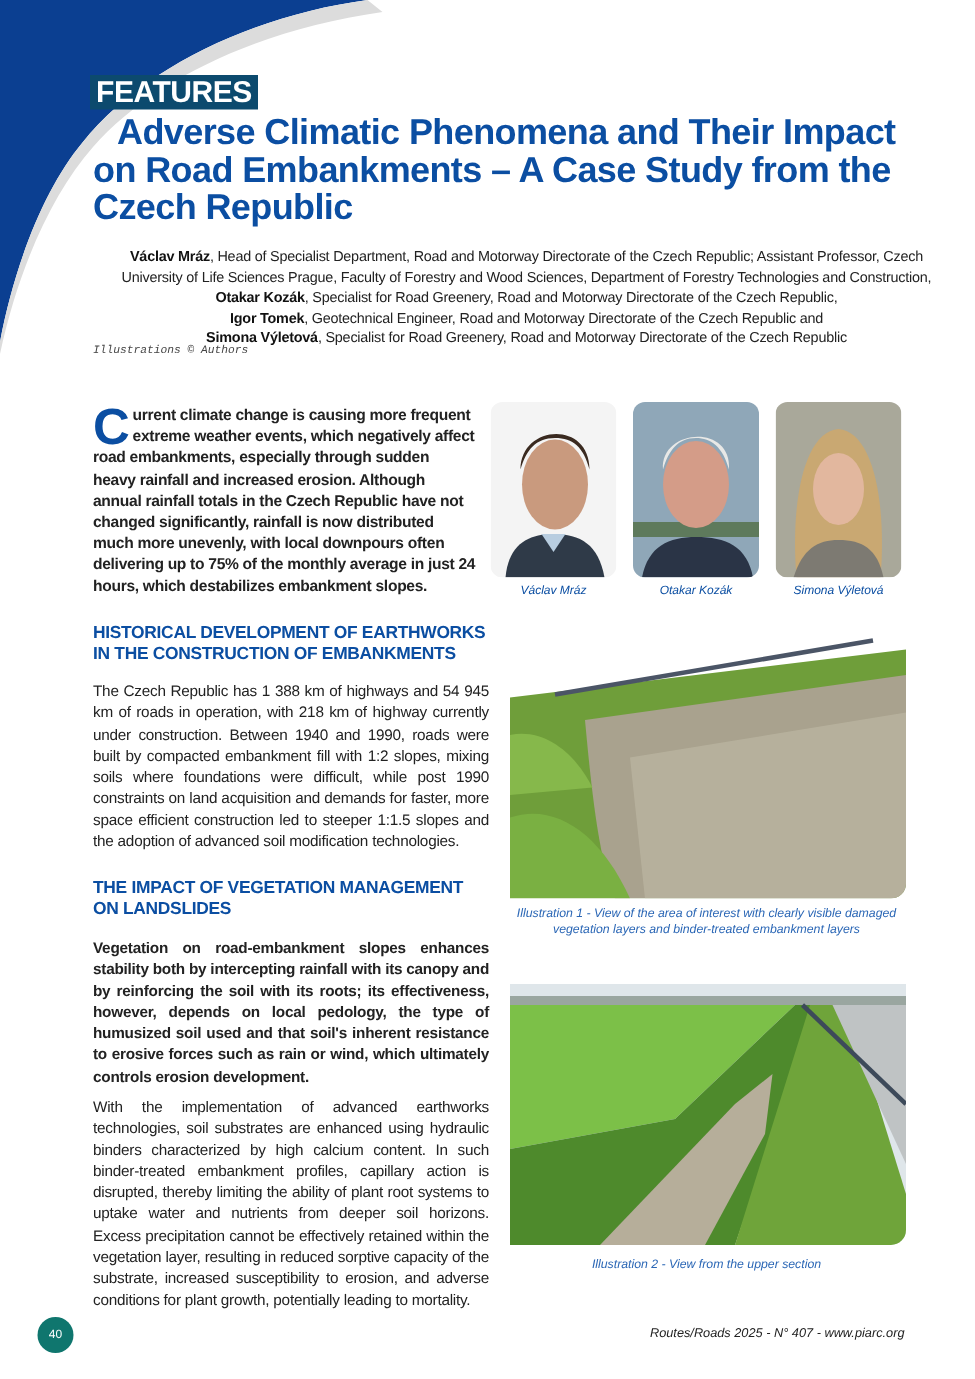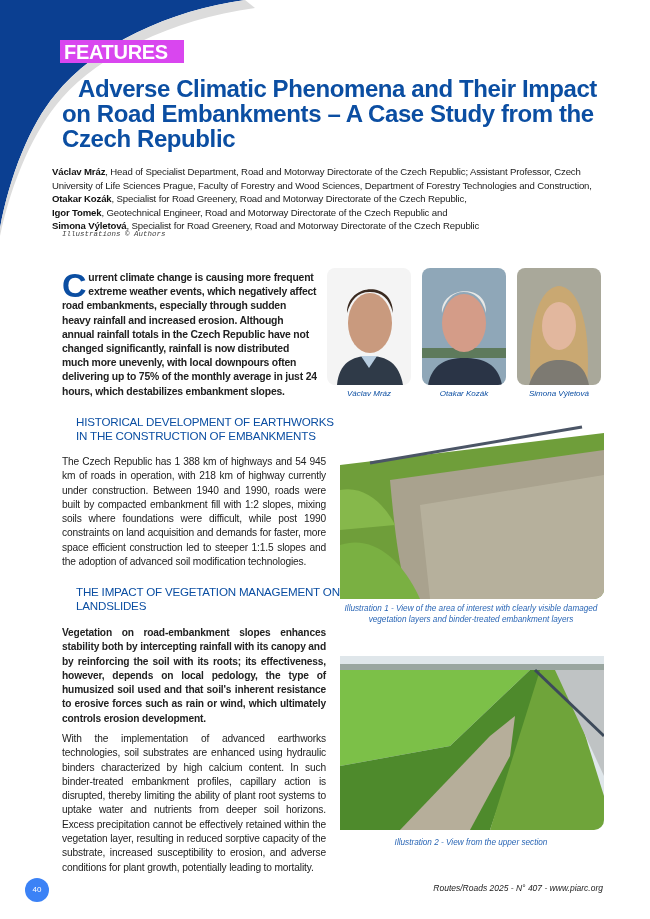--- a/index.html
+++ b/index.html
@@ -1,48 +1,48 @@
 <!DOCTYPE html>
 <html><head>
 <meta charset="utf-8">
 <style>
   html, body { margin: 0; padding: 0; background: #ffffff; }
   body { width: 650px; height: 919px; position: relative; overflow: hidden;
          font-family: "Liberation Sans", sans-serif; color: #1a1a1a; }
   .swoosh { position: absolute; left: 0; top: 0; width: 260px; height: 240px; }
-  .features-tag { position: absolute; left: 60px; top: 40px; background: #d946ef;
-         color: #fff; font-size: 20px; font-weight: bold; padding: 1px 16px 0 4px;
+  .features-tag { position: absolute; left: 60px; top: 50px; background: #0c4a6e;
+         color: #fff; font-size: 20px; font-weight: bold; padding: 1px 4px 0 4px;
          letter-spacing: -0.3px; line-height: 22px; }
   .title { position: absolute; left: 62px; top: 76px; width: 560px; margin: 0;
          color: #0b4ea2; font-size: 24px; font-weight: bold; line-height: 25px;
          letter-spacing: -0.4px; text-indent: 16px; }
-  .authors { position: absolute; left: 52px; top: 165px; width: 560px;
-         font-size: 9.6px; line-height: 13.6px; color: #222; letter-spacing: -0.15px; }
+  .authors { position: absolute; left: 71px; top: 165px; width: 560px;
+         font-size: 9.6px; line-height: 13.6px; color: #222; letter-spacing: -0.15px; text-align: center; }
   .authors b { font-weight: bold; color: #111; }
   .credit { position: absolute; left: 62px; top: 230px; font-size: 7.5px;
          font-style: italic; color: #444; font-family: Liberation Mono, monospace; }
   .lead { position: absolute; left: 62px; top: 271px; width: 255px; font-size: 10.4px;
          line-height: 14.2px; font-weight: bold; color: #222; letter-spacing: -0.2px; margin: 0; }
   .dropcap { float: left; font-size: 34px; line-height: 27px; color: #0b4ea2;
          font-weight: bold; margin: 1px 2px 0 0; }
   .photo { position: absolute; top: 268px; width: 84px; height: 117px; border-radius: 8px;
          overflow: hidden; }
   .photo svg { width: 100%; height: 100%; display: block; }
   .photo-cap { position: absolute; top: 389px; width: 90px; text-align: center;
          font-size: 8px; font-style: italic; color: #0b4ea2; }
-  h2.sec { position: absolute; left: 76px; margin: 0; width: 265px; color: #0b4ea2;
-         font-size: 11.6px; line-height: 13.5px; font-weight: normal; letter-spacing: -0.2px; }
+  h2.sec { position: absolute; left: 62px; margin: 0; width: 265px; color: #0b4ea2;
+         font-size: 11.6px; line-height: 13.5px; font-weight: bold; letter-spacing: -0.2px; }
   .body-text { position: absolute; left: 62px; width: 264px; margin: 0; font-size: 10.2px;
          line-height: 14.3px; text-align: justify; color: #222; letter-spacing: -0.15px; }
   .illus { position: absolute; border-radius: 0 0 10px 0; overflow: hidden; }
   .illus svg { width: 100%; height: 100%; display: block; }
   .illus-cap { position: absolute; left: 340px; width: 262px; text-align: center;
          font-size: 8.2px; line-height: 11px; font-style: italic; font-weight: normal; color: #2a66b5; }
   .page-num { position: absolute; left: 25px; top: 878px; width: 24px; height: 24px;
-         border-radius: 50%; background: #3b82f6; color: #fff; font-size: 8px;
+         border-radius: 50%; background: #0f766e; color: #fff; font-size: 8px;
          text-align: center; line-height: 24px; }
   .footer { position: absolute; right: 47px; top: 883px; font-size: 8.5px;
          font-style: italic; color: #222; }
 </style>
 </head>
 <body>
 
 <svg class="swoosh" viewBox="0 0 260 240">
   <path d="M0,0 L245,0 C170,10 95,45 55,95 C30,125 10,175 0,228 Z" fill="#0b3f91"></path>
   <path d="M245,0 C170,10 95,45 55,95 C30,125 10,175 0,228 L0,236 C12,180 34,130 62,98 C100,55 170,20 255,8 Z" fill="#dcdcdc"></path>

